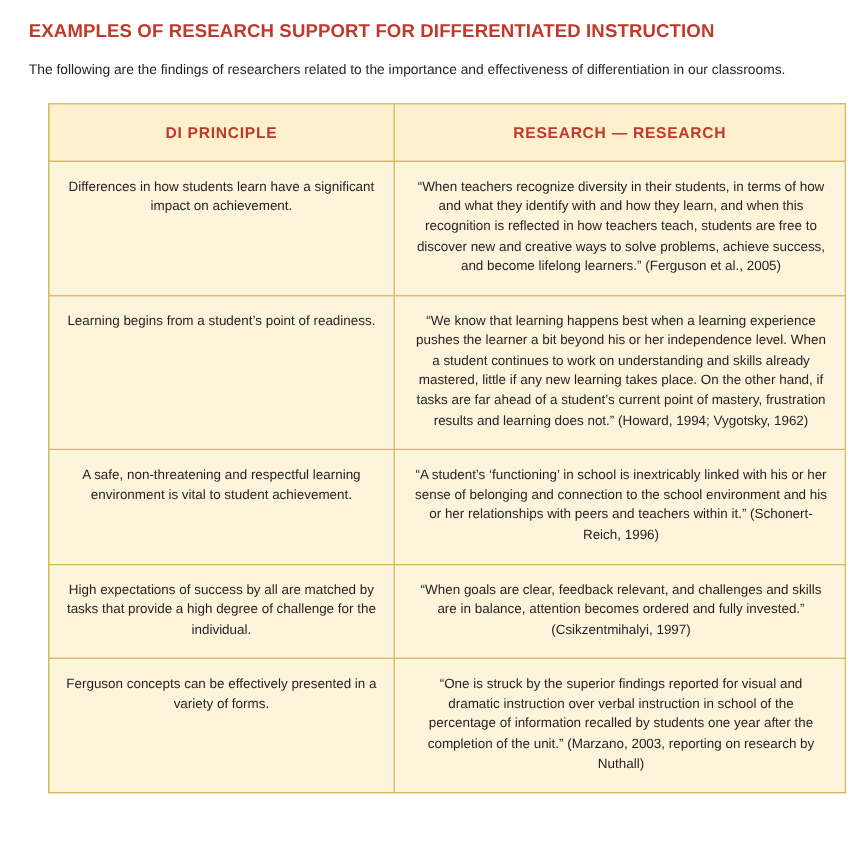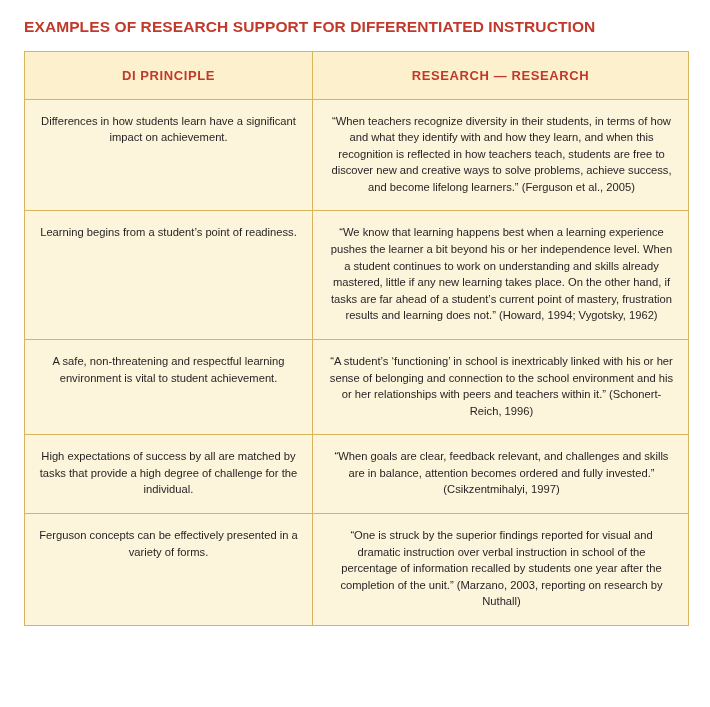--- a/index.html
+++ b/index.html
@@ -35,21 +35,21 @@
     line-height: 1.5;
     color: #231f20;
     margin: 0 0 18px 2px;
     max-width: 655px;
   }
   table.research-table {
     border-collapse: collapse;
     width: 664px;
     table-layout: fixed;
     background: #84cc16;
-    margin-left: 2px;
+    margin-left: 18px;
   }
   table.research-table th,
   table.research-table td {
     border: 1px solid #d8b45a;
     vertical-align: top;
     background: #fdf4dc;
     text-align: center;
   }
   table.research-table th {
     text-align: center;
@@ -72,20 +72,21 @@
     padding-left: 16px;
   }
 </style>
 </head>
 <body>
 
 <div class="page">
 
   <h1 class="page-title">EXAMPLES OF RESEARCH SUPPORT FOR DIFFERENTIATED INSTRUCTION</h1>
 
+  <p class="intro">The following are the findings of researchers related to the importance and effectiveness of differentiation in our classrooms.</p>
 
   <table class="research-table">
     <colgroup>
       <col class="col-principle">
       <col class="col-support">
     </colgroup>
     <thead>
       <tr>
         <th>DI PRINCIPLE</th>
         <th>RESEARCH — RESEARCH</th>

